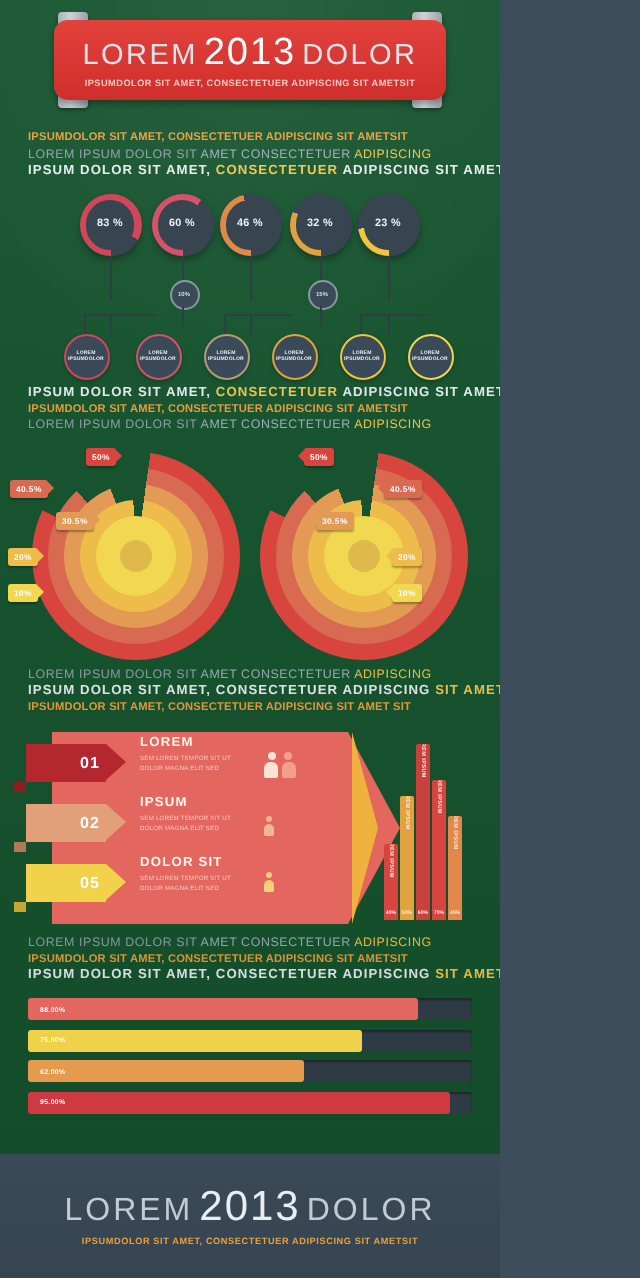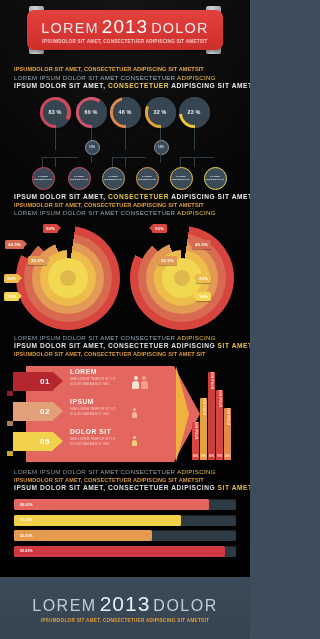--- a/index.html
+++ b/index.html
@@ -1,17 +1,17 @@
 <!DOCTYPE html>
 <html><head>
 <meta charset="utf-8">
 <style>
   html,body{margin:0;padding:0;background:#3d4d5c;}
   body{width:250px;height:639px;overflow:hidden;font-family:"Liberation Sans",sans-serif;position:relative;}
-  .page{position:relative;width:250px;height:639px;background:#000000;overflow:hidden;}
+  .page{position:relative;width:250px;height:639px;background:#14532d;overflow:hidden;}
   .page:before{content:"";position:absolute;inset:0;
     background:
       linear-gradient(180deg,rgba(255,255,255,.03),rgba(0,0,0,.10)),
       radial-gradient(120% 60% at 50% 0%,rgba(255,255,255,.05),rgba(0,0,0,0) 60%);
     pointer-events:none;}
 
   
   .header{position:relative;height:52px;margin:6px 0 0 0;}
   .ribbon{position:absolute;left:27px;top:4px;width:196px;height:40px;
     background:linear-gradient(180deg,#e2413c,#cf2f2c);border-radius:7px;

